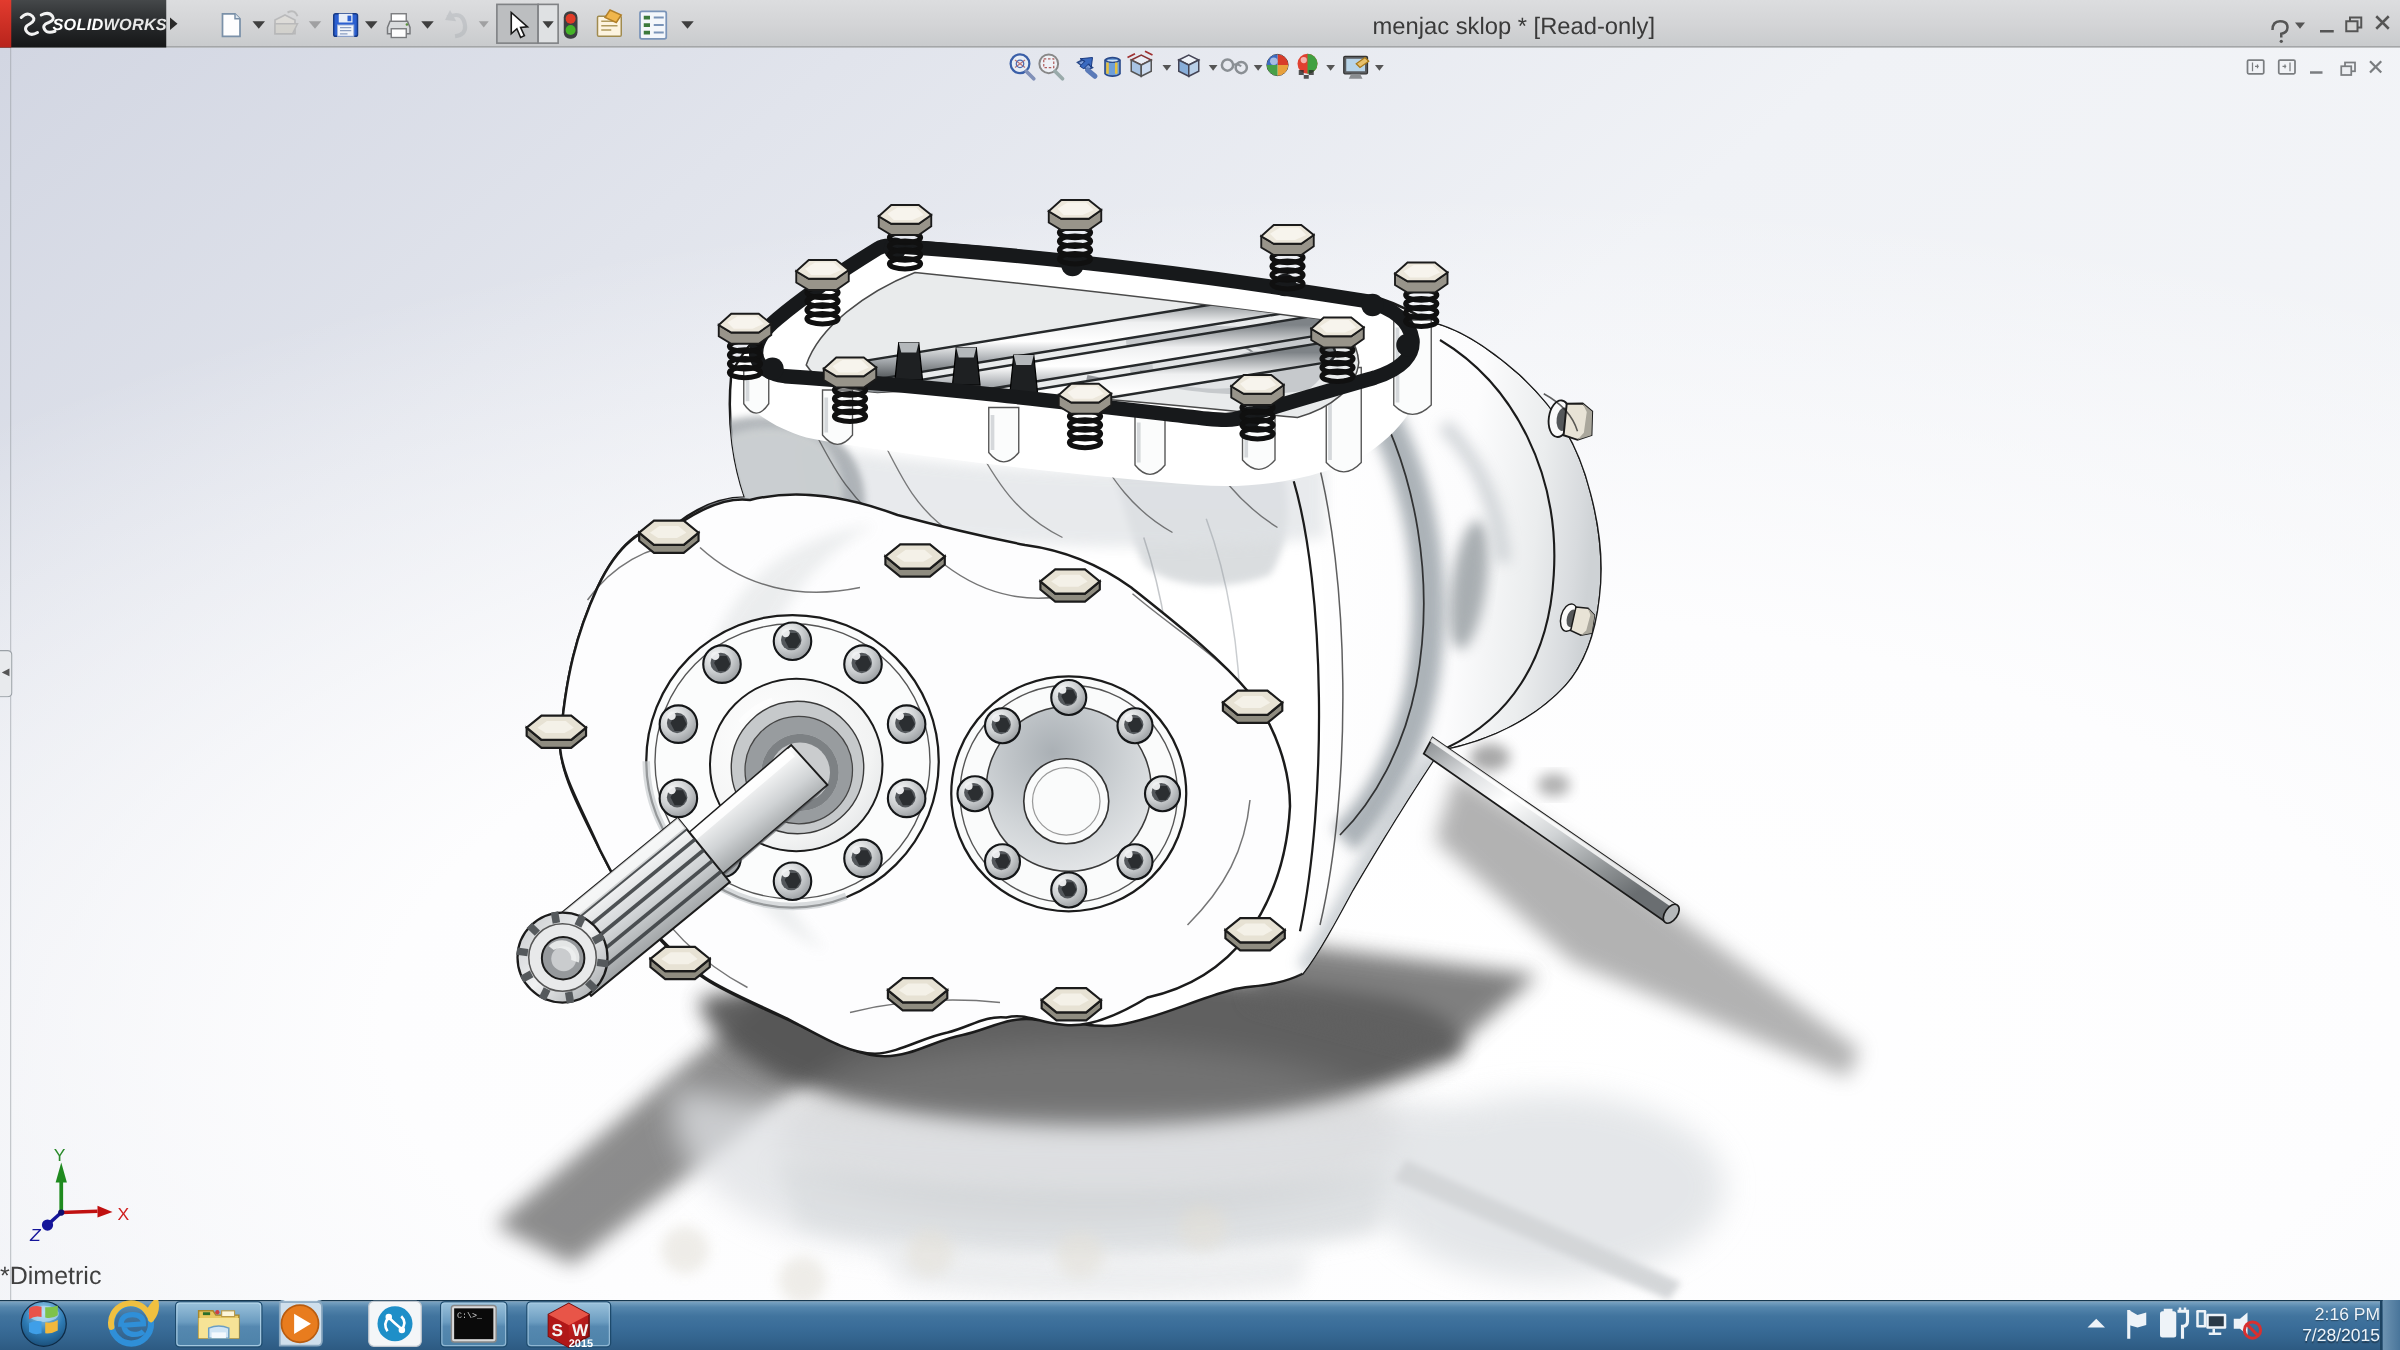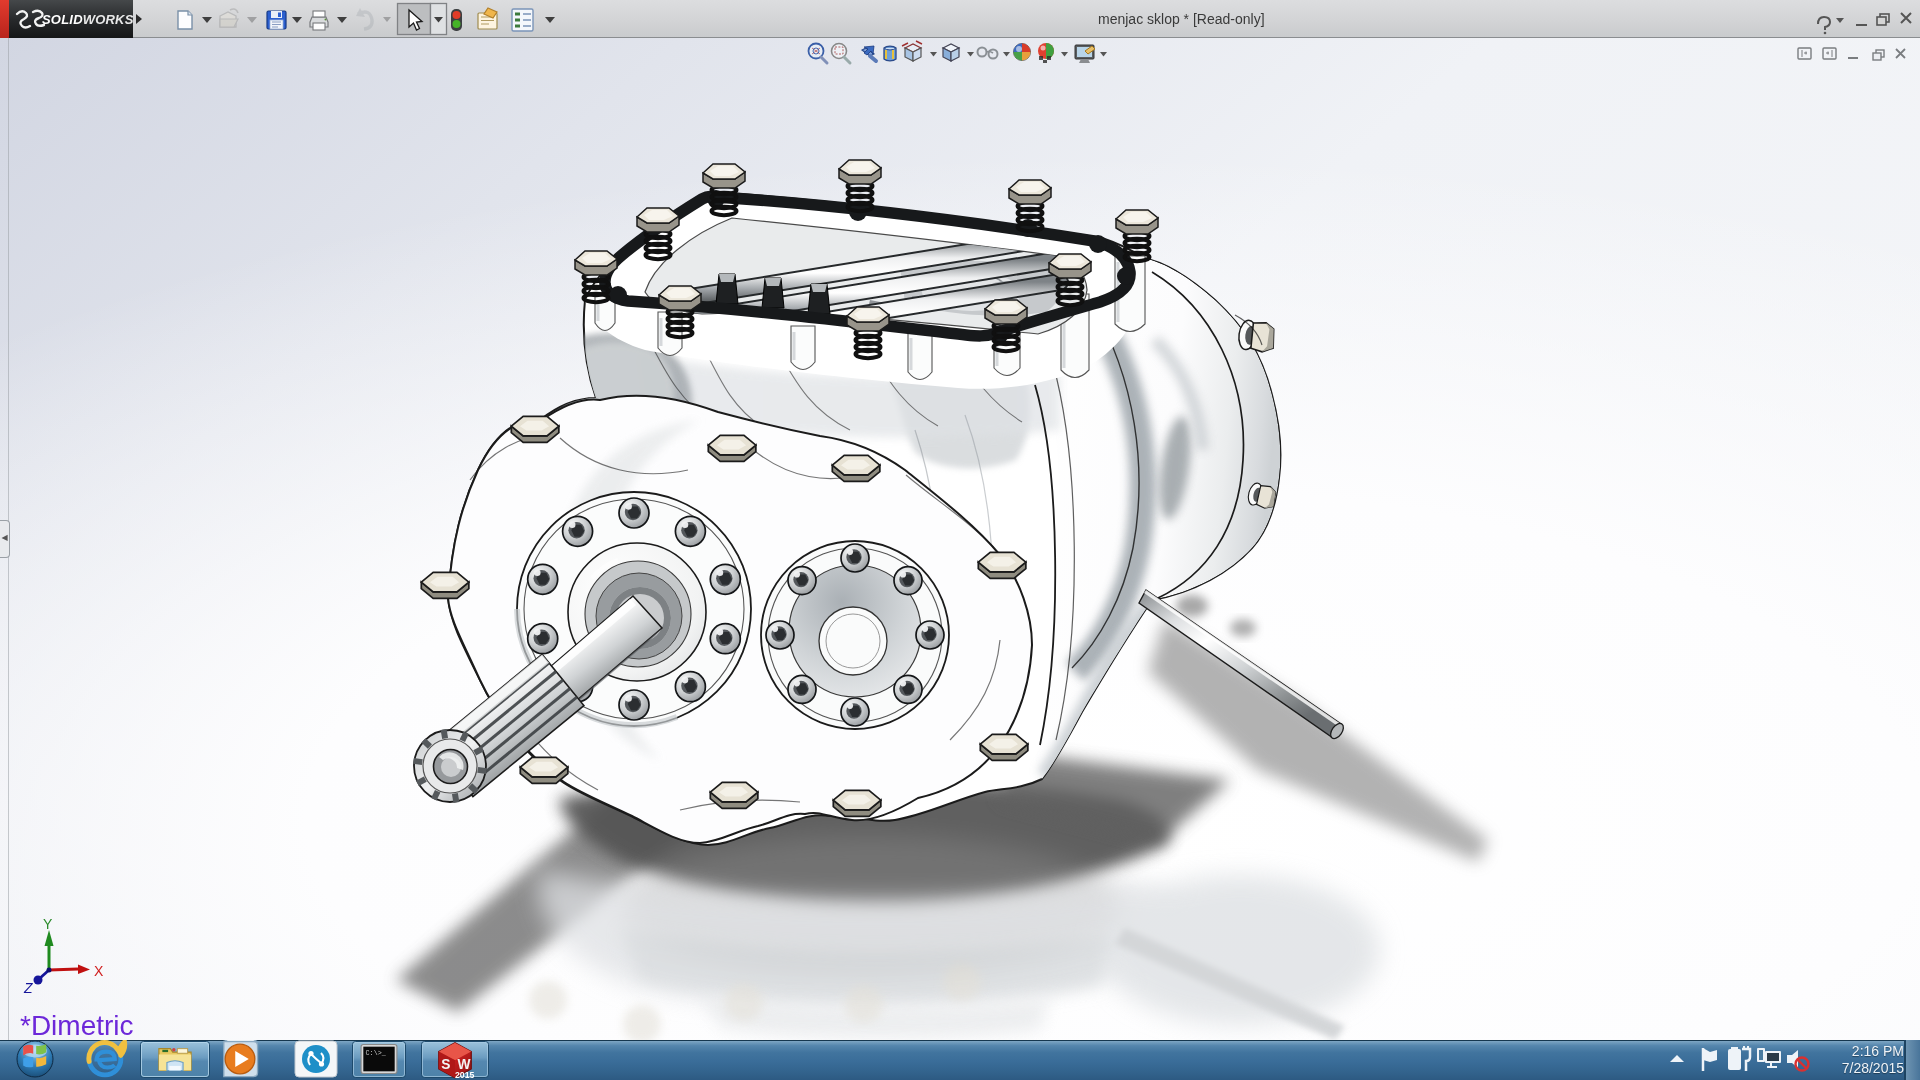--- a/index.html
+++ b/index.html
@@ -13,32 +13,32 @@
     background:linear-gradient(#45484a 0%,#26282a 55%,#151617 100%);}
   #swlogo .red{position:absolute;left:0;top:0;width:9px;height:38px;
     background:linear-gradient(#e23b2e 0%,#b8241c 100%);}
   #swlogo .txt{position:absolute;left:42px;top:12px;color:#fff;font-size:13px;
     font-weight:bold;font-style:italic;letter-spacing:.2px;}
   #swlogo .txt b{font-weight:bold}
   #swlogo .txt span{font-weight:bold;color:#e8e8e8}
   #logoflap{position:absolute;left:133px;top:0;width:15px;height:38px;}
   #logoflap:after{content:"";position:absolute;left:3px;top:14px;width:0;height:0;
     border-left:6px solid #2a2a2a;border-top:5px solid transparent;border-bottom:5px solid transparent;}
-  .ttxt{position:absolute;top:11px;font-size:14px;color:#3a3a3a;}
+  .ttxt{position:absolute;top:11px;font-size:19px;color:#3a3a3a;}
   
   #viewport{position:absolute;left:0;top:38px;width:1920px;height:1002px;
     background:
       radial-gradient(120% 95% at 58% 78%, #ffffff 0%, #fdfdfe 35%, rgba(255,255,255,0) 70%),
       linear-gradient(140deg,#d2d6e2 0%,#e1e4ec 22%,#f0f2f6 48%,#f6f7f9 100%);}
   #vpline{position:absolute;left:8px;top:38px;width:1px;height:1002px;background:#9aa0a6;opacity:.55}
   #collapsetab{position:absolute;left:0px;top:520px;width:9px;height:36px;background:#e8eaed;
     border:1px solid #9aa0a6;border-left:none;border-radius:0 4px 4px 0;font-size:8px;color:#555;
     line-height:34px;text-align:center;}
   #modelsvg{position:absolute;left:0;top:0;width:1920px;height:1080px;}
-  #dimetric{position:absolute;left:20px;top:1010px;font-size:28px;color:#6d28d9;}
+  #dimetric{position:absolute;left:0;top:1010px;font-size:20px;color:#404040;}
   
   #taskbar{position:absolute;left:0;top:1040px;width:1920px;height:40px;
     background:linear-gradient(#7ea6c4 0%,#5586ad 12%,#41749e 30%,#3a6d99 52%,#34658f 75%,#2d5a82 100%);
     border-top:1px solid #16374f;box-sizing:border-box;}
   #clock{position:absolute;left:1824px;top:1043px;width:80px;text-align:right;color:#eef4f9;
     font-size:14px;line-height:17px;text-shadow:0 1px 1px rgba(0,0,0,.4);}
   #showdesk{position:absolute;left:1904px;top:1040px;width:16px;height:40px;
     background:linear-gradient(90deg,#6e94b2,#49759a);border-left:2px solid #1d4361;box-sizing:border-box;}
 </style>
 </head>

